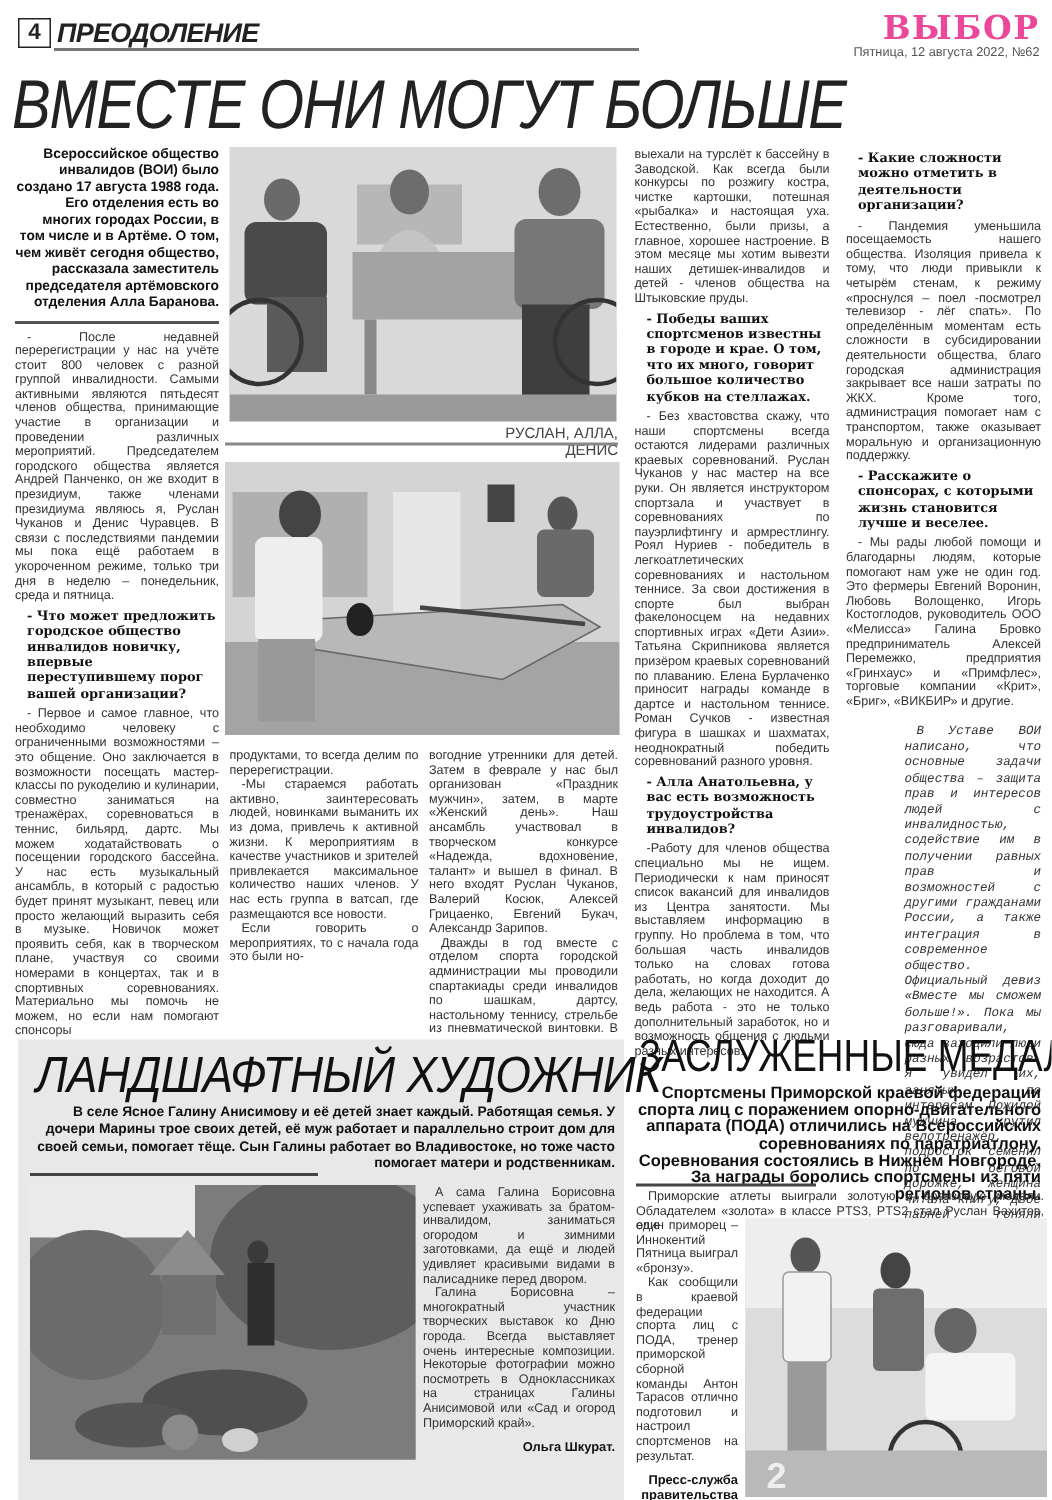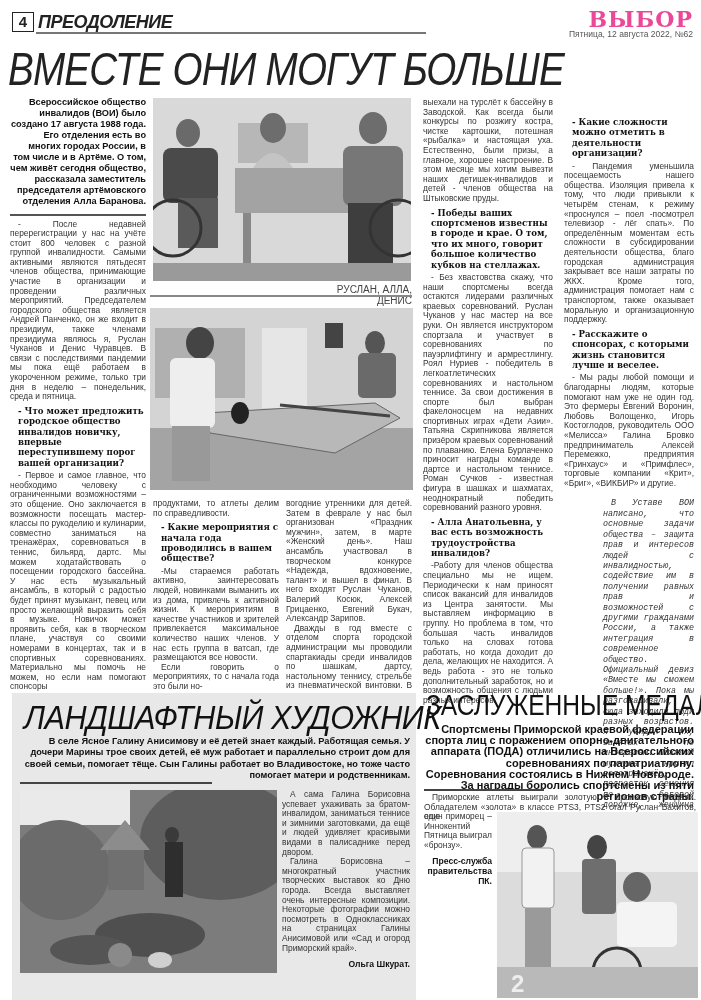--- a/index.html
+++ b/index.html
@@ -95,41 +95,40 @@
     <ellipse cx="50" cy="35" rx="14" ry="16" fill="#444"></ellipse>
     <rect x="20" y="50" width="45" height="70" rx="6" fill="#eee"></rect>
     <rect x="22" y="118" width="38" height="55" fill="#999"></rect>
     <ellipse cx="90" cy="105" rx="9" ry="11" fill="#222"></ellipse>
     <ellipse cx="225" cy="35" rx="10" ry="12" fill="#555"></ellipse>
     <rect x="208" y="45" width="38" height="45" rx="5" fill="#6a6a6a"></rect>
   </svg>
 </div>
 
 <div class="col" style="left:153px; top:499px; width:126px;">
-  <p style="text-indent:0">продуктами, то атлеты делим по справедливости.</p>
-  <div class="q">- Какие мероприятия с начала года проводились в вашем обществе?</div>
+  <p style="text-indent:0">продуктами, то всегда делим по перерегистрации.</p>
   <p>-Мы стараемся работать активно, заинтересовать людей, новинками выманить их из дома, привлечь к активной жизни. К мероприятиям в качестве участников и зрителей привлекается максимальное количество наших членов. У нас есть группа в ватсап, где размещаются все новости.</p>
   <p>Если говорить о мероприятиях, то с начала года это были но-</p>
 </div>
 
 <div class="col" style="left:286px; top:499px; width:126px;">
   <p style="text-indent:0">вогодние утренники для детей. Затем в феврале у нас был организован «Праздник мужчин», затем, в марте «Женский день». Наш ансамбль участвовал в творческом конкурсе «Надежда, вдохновение, талант» и вышел в финал. В него входят Руслан Чуканов, Валерий Косюк, Алексей Грицаенко, Евгений Букач, Александр Зарипов.</p>
   <p>Дважды в год вместе с отделом спорта городской администрации мы проводили спартакиады среди инвалидов по шашкам, дартсу, настольному теннису, стрельбе из пневматической винтовки. В июле мы</p>
 </div>
 
 <div class="col" style="left:423px; top:98px; width:130px;">
   <p style="text-indent:0">выехали на турслёт к бассейну в Заводской. Как всегда были конкурсы по розжигу костра, чистке картошки, потешная «рыбалка» и настоящая уха. Естественно, были призы, а главное, хорошее настроение. В этом месяце мы хотим вывезти наших детишек-инвалидов и детей - членов общества на Штыковские пруды.</p>
   <div class="q">- Победы ваших спортсменов известны в городе и крае. О том, что их много, говорит большое количество кубков на стеллажах.</div>
   <p>- Без хвастовства скажу, что наши спортсмены всегда остаются лидерами различных краевых соревнований. Руслан Чуканов у нас мастер на все руки. Он является инструктором спортзала и участвует в соревнованиях по пауэрлифтингу и армрестлингу. Роял Нуриев - победитель в легкоатлетических соревнованиях и настольном теннисе. За свои достижения в спорте был выбран факелоносцем на недавних спортивных играх «Дети Азии». Татьяна Скрипникова является призёром краевых соревнований по плаванию. Елена Бурлаченко приносит награды команде в дартсе и настольном теннисе. Роман Сучков - известная фигура в шашках и шахматах, неоднократный победить соревнований разного уровня.</p>
   <div class="q">- Алла Анатольевна, у вас есть возможность трудоустройства инвалидов?</div>
   <p>-Работу для членов общества специально мы не ищем. Периодически к нам приносят список вакансий для инвалидов из Центра занятости. Мы выставляем информацию в группу. Но проблема в том, что большая часть инвалидов только на словах готова работать, но когда доходит до дела, желающих не находится. А ведь работа - это не только дополнительный заработок, но и возможность общения с людьми разных интересов.</p>
 </div>
 
 <div class="col" style="left:564px; top:98px; width:130px;">
-  <div class="q" style="margin-top:19px">- Какие сложности можно отметить в деятельности организации?</div>
+  <div class="q" style="margin-top:3px">- Какие сложности можно отметить в деятельности организации?</div>
   <p>- Пандемия уменьшила посещаемость нашего общества. Изоляция привела к тому, что люди привыкли к четырём стенам, к режиму «проснулся – поел -посмотрел телевизор - лёг спать». По определённым моментам есть сложности в субсидировании деятельности общества, благо городская администрация закрывает все наши затраты по ЖКХ. Кроме того, администрация помогает нам с транспортом, также оказывает моральную и организационную поддержку.</p>
   <div class="q">- Расскажите о спонсорах, с которыми жизнь становится лучше и веселее.</div>
   <p>- Мы рады любой помощи и благодарны людям, которые помогают нам уже не один год. Это фермеры Евгений Воронин, Любовь Волощенко, Игорь Костоглодов, руководитель ООО «Мелисса» Галина Бровко предприниматель Алексей Перемежко, предприятия «Гринхаус» и «Примфлес», торговые компании «Крит», «Бриг», «ВИКБИР» и другие.</p>
   <p class="ital" style="margin-top:10px">В Уставе ВОИ написано, что основные задачи общества – защита прав и интересов людей с инвалидностью, содействие им в получении равных прав и возможностей с другими гражданами России, а также интеграция в современное общество. Официальный девиз «Вместе мы сможем больше!». Пока мы разговаривали, сюда заходили люди разных возрастов. Я увидел их, занятых по интересам. Пожилой мужчина крутил велотренажёр, подросток семенил по беговой дорожке, женщина читала книгу, двое парней гоняли теннисный шарик. Значит, есть интерес.</p>
   <div class="sign">
     <div>Андрей КИШ,</div>
     <div>фото автора.</div>
   </div>
 </div>
 
@@ -149,33 +148,34 @@
     <ellipse cx="152" cy="45" rx="7" ry="8" fill="#3a3a3a"></ellipse>
     <rect x="145" y="52" width="18" height="55" fill="#2e2e2e"></rect>
     <ellipse cx="130" cy="145" rx="55" ry="22" fill="#4f4f4f"></ellipse>
     <ellipse cx="70" cy="160" rx="40" ry="15" fill="#555"></ellipse>
     <circle cx="100" cy="165" r="12" fill="#8a8a8a"></circle>
     <ellipse cx="140" cy="170" rx="12" ry="8" fill="#d0d0d0"></ellipse>
   </svg>
 </div>
 
 <div class="col" style="left:282px; top:790px; width:128px;">
-  <p>А сама Галина Борисовна успевает ухаживать за братом-инвалидом, заниматься теннисе и зимними заготовками, да ещё и людей удивляет красивыми видами в палисаднике перед двором.</p>
+  <p>А сама Галина Борисовна успевает ухаживать за братом-инвалидом, заниматься огородом и зимними заготовками, да ещё и людей удивляет красивыми видами в палисаднике перед двором.</p>
   <p>Галина Борисовна – многократный участник творческих выставок ко Дню города. Всегда выставляет очень интересные композиции. Некоторые фотографии можно посмотреть в Одноклассниках на страницах Галины Анисимовой или «Сад и огород Приморский край».</p>
   <div class="sign" style="margin-top:6px">Ольга Шкурат.</div>
 </div>
 
 <div class="abs title3">ЗАСЛУЖЕННЫЕ МЕДАЛИ</div>
 <div class="col lead" style="left:424px; top:724px; width:270px; font-size:11px; line-height:11.2px;">Спортсмены Приморской краевой федерации спорта лиц с поражением опорно-двигательного аппарата (ПОДА) отличились на Всероссийских соревнованиях по паратриатлону. Соревнования состоялись в Нижнем Новгороде. За награды боролись спортсмены из пяти регионов страны.</div>
 <div class="rule" style="left:424px; top:789px; width:120px; background:#444; height:1.5px;"></div>
 <div class="col" style="left:424px; top:793px; width:272px;">
   <p>Приморские атлеты выиграли золотую и бронзовую медали. Обладателем «золота» в классе PTS3, PTS2 стал Руслан Вахитов, еще</p>
 </div>
 <div class="col" style="left:424px; top:812px; width:68px;">
   <p style="text-indent:0">один приморец – Иннокентий Пятница выиграл «бронзу».</p>
+  <p>Как сообщили в краевой федерации спорта лиц с ПОДА, тренер приморской сборной команды Антон Тарасов отлично подготовил и настроил спортсменов на результат.</p>
   <div class="sign" style="margin-top:6px">Пресс-служба правительства ПК.</div>
 </div>
 
 <div class="photo ph4">
   <svg width="201" height="186" viewBox="0 0 201 186">
     <rect width="201" height="186" fill="#dcdcdc"></rect>
     <rect x="0" y="0" width="201" height="60" fill="#eeeeee"></rect>
     <ellipse cx="40" cy="25" rx="10" ry="12" fill="#555"></ellipse>
     <rect x="25" y="36" width="32" height="60" rx="4" fill="#f2f2f2" stroke="#999"></rect>
     <rect x="28" y="96" width="26" height="60" fill="#9a9a9a"></rect>

